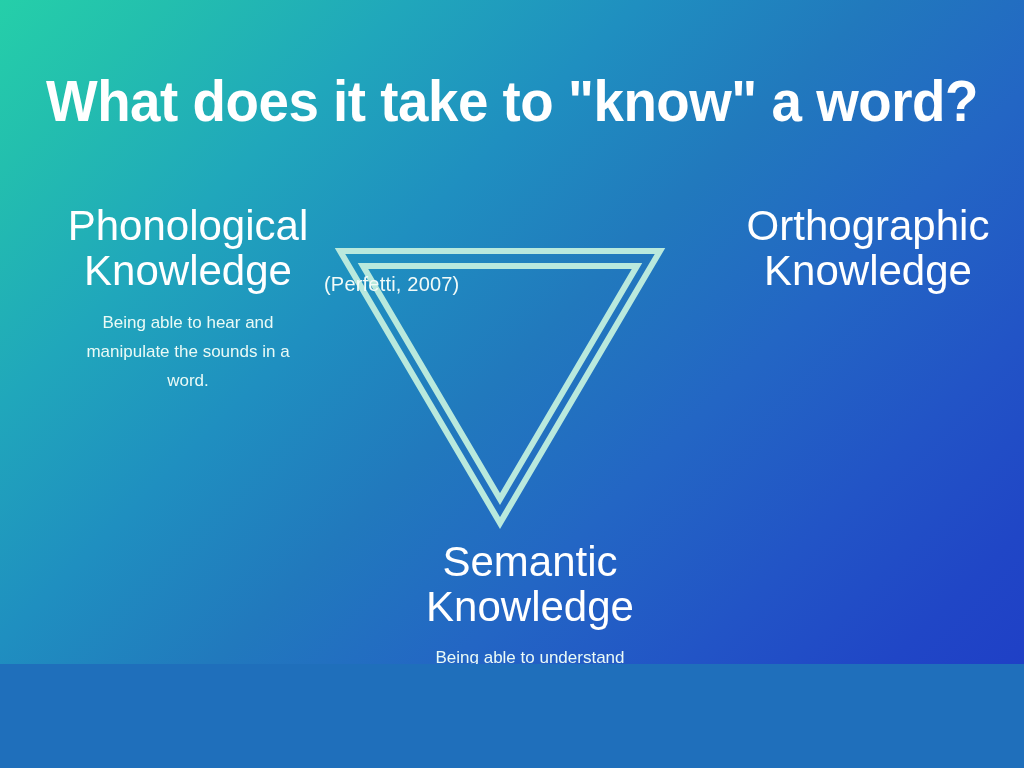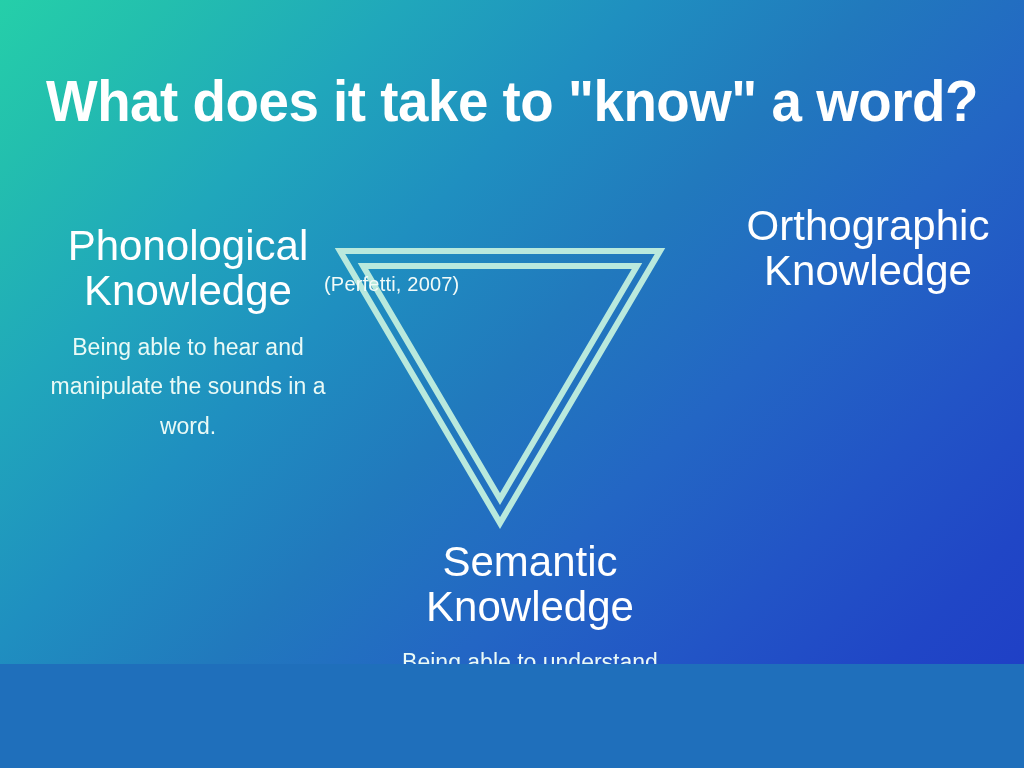--- a/index.html
+++ b/index.html
@@ -57,33 +57,32 @@
     color: #ffffff;
     font-weight: 300;
     font-size: 42px;
     line-height: 1.07;
     text-align: center;
     white-space: pre-line;
   }
   .kblock .kbody {
     color: #eafaf6;
     font-weight: 400;
-    font-size: 23px;
+    font-size: 17px;
     line-height: 1.72;
     text-align: center;
     white-space: pre-line;
     margin-top: 12px;
   }
 
   
   #block-phonological {
     left: 8px;
     top: 204px;
     width: 360px;
-    margin-top: 20px;
   }
   #block-phonological .kbody {
     margin-top: 14px;
     padding: 0 18px;
   }
 
   
   #block-orthographic {
     left: 682px;
     top: 204px;

